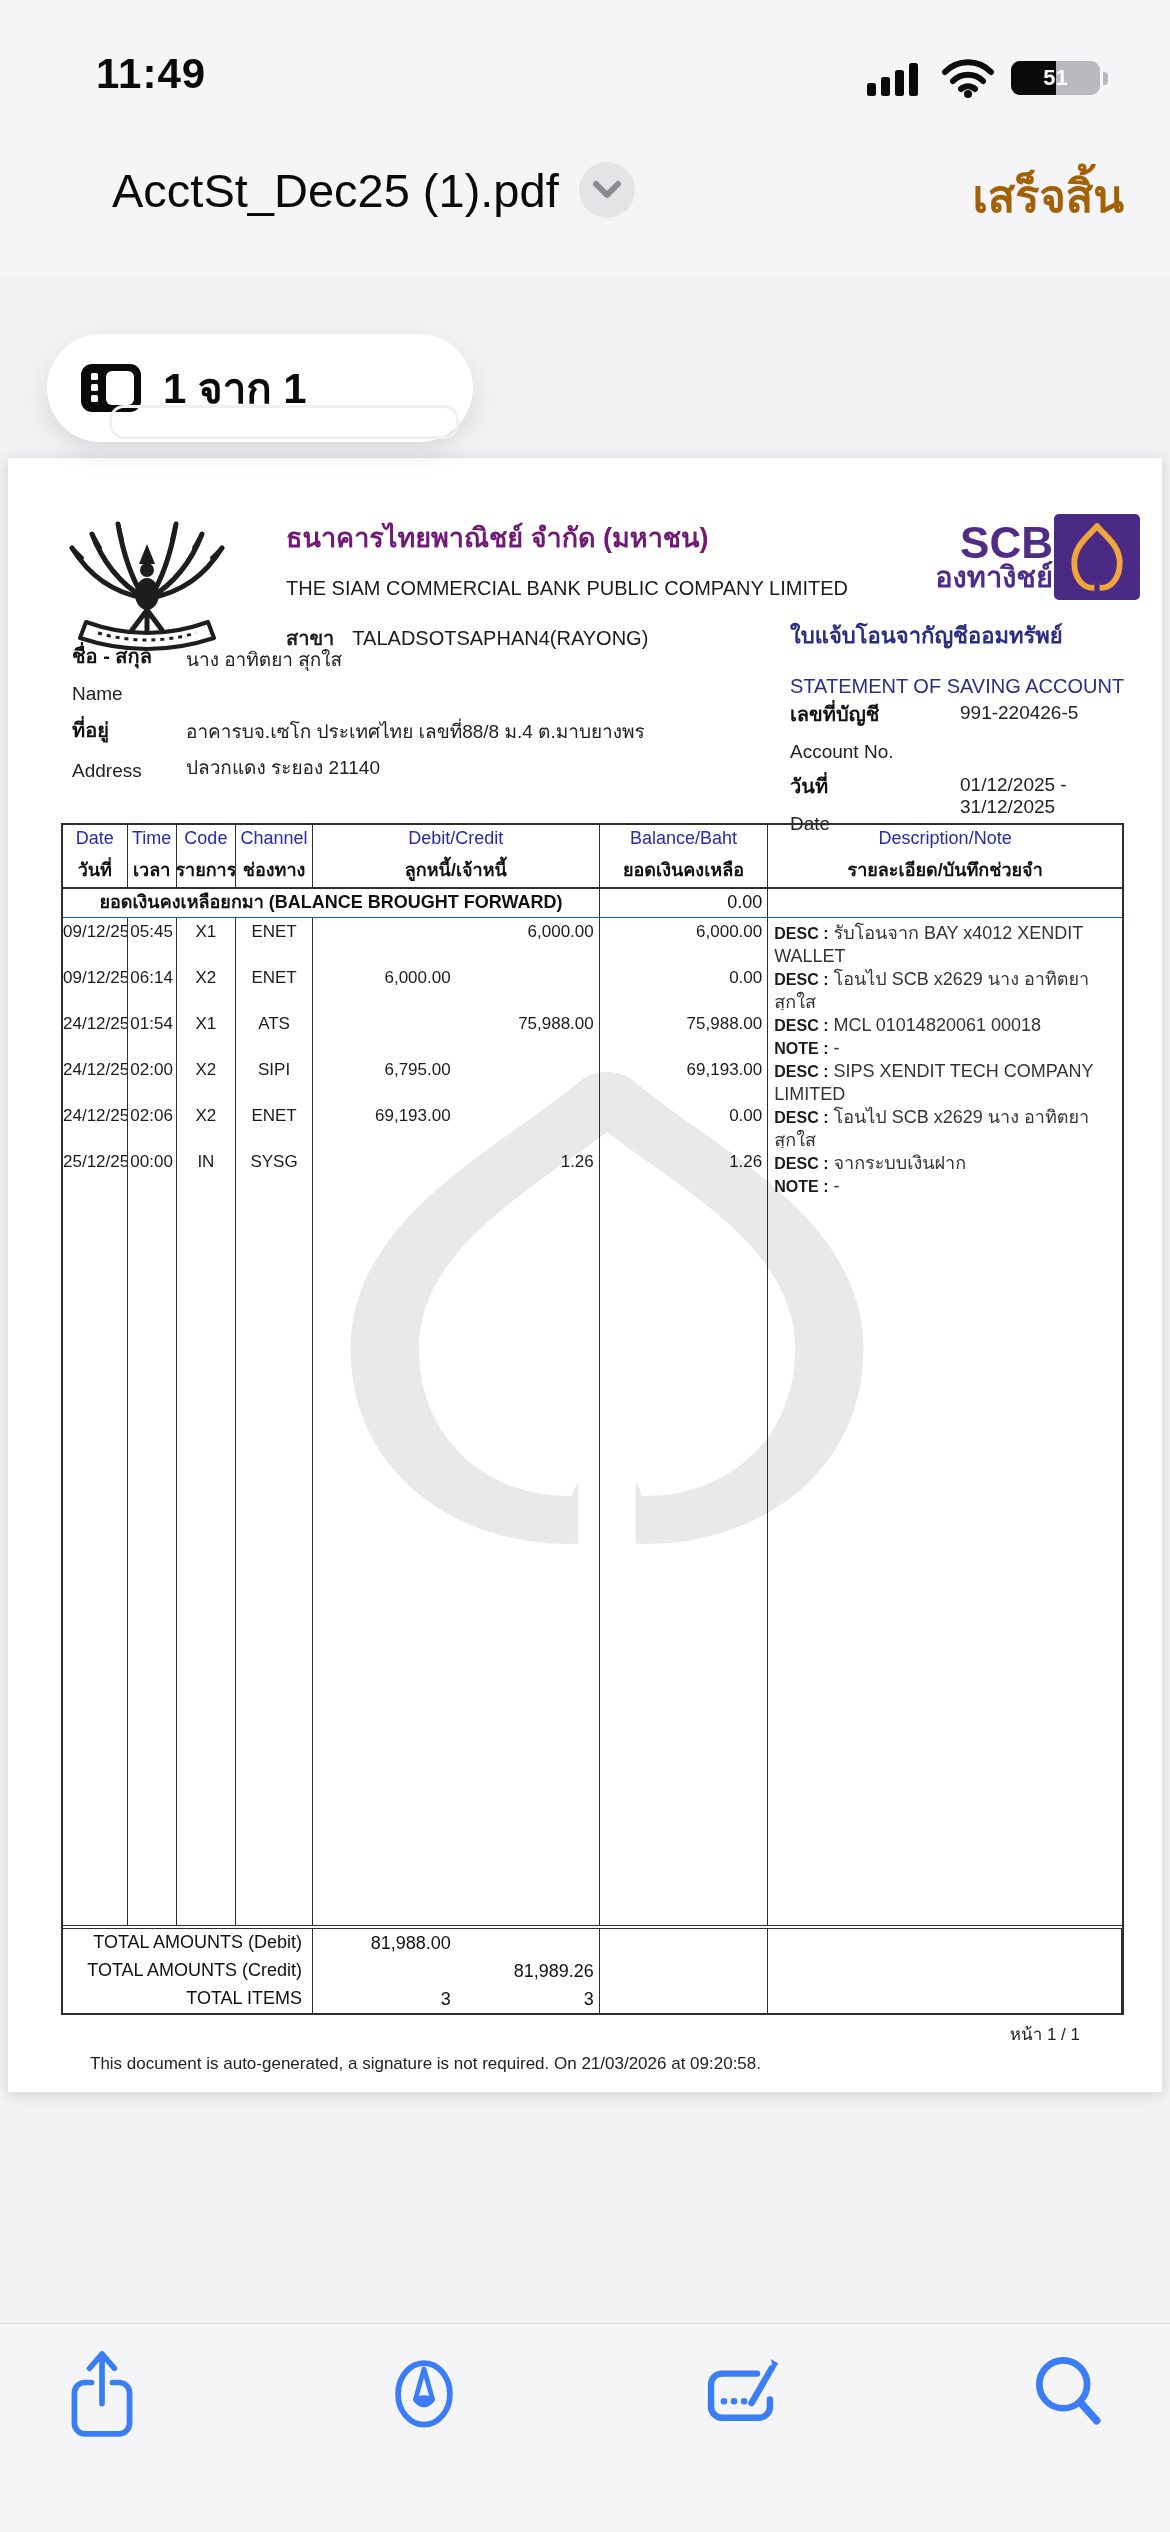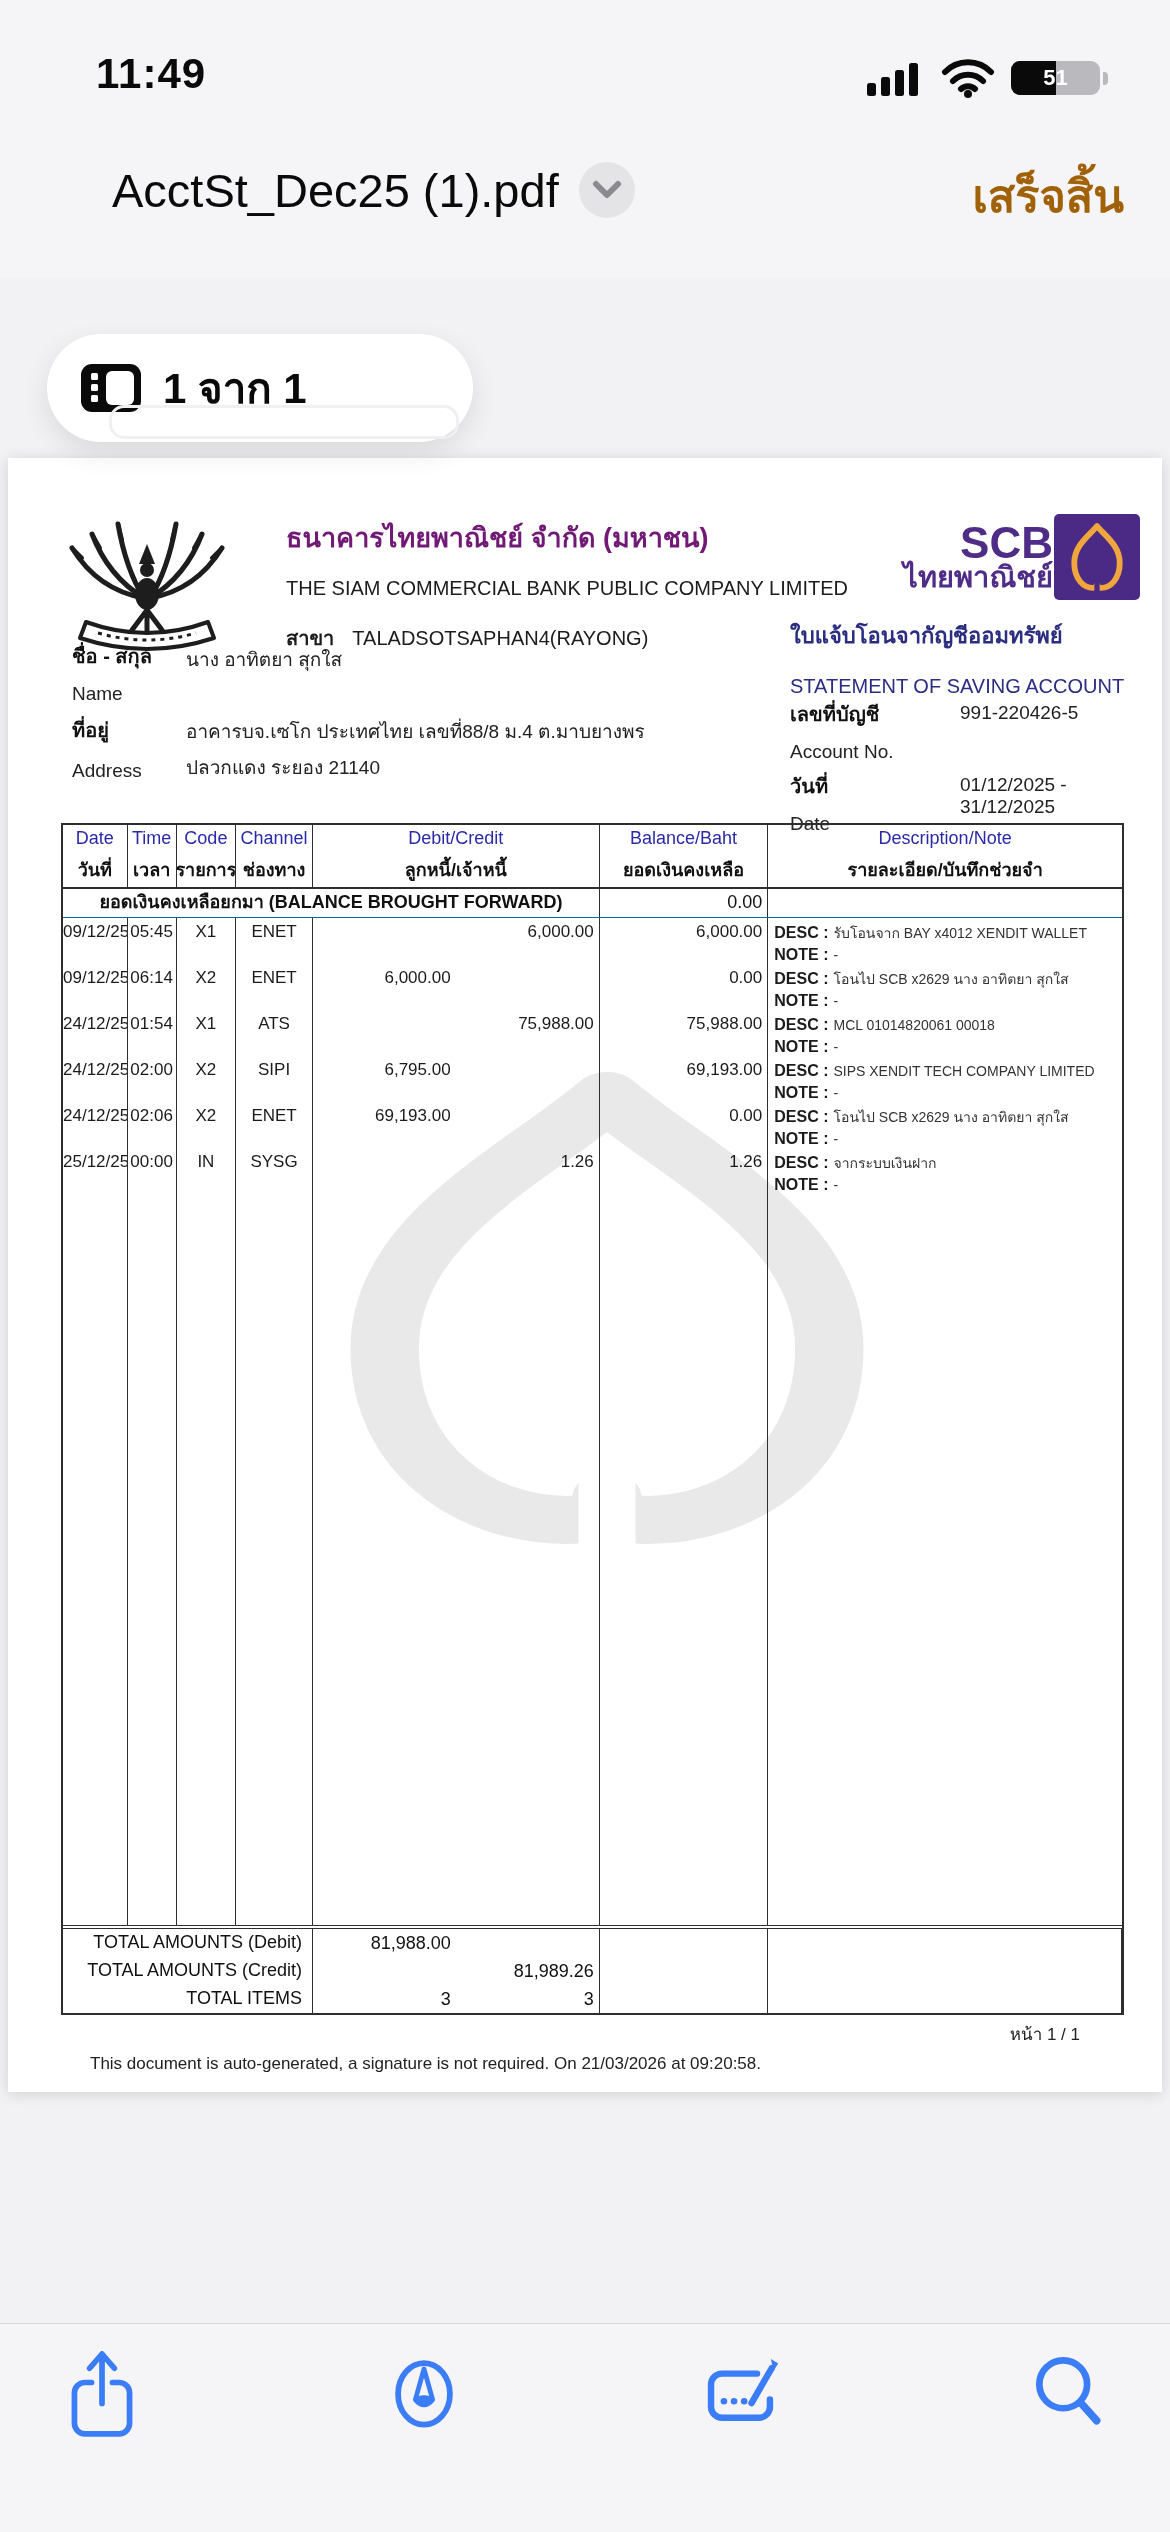--- a/index.html
+++ b/index.html
@@ -67,21 +67,21 @@
   .bfb{font-size:18px;text-align:right;line-height:26px;padding-right:5px;}
   .trow{height:46px;font-size:17px;color:#1b1b1b;}
   .trow .c{padding-top:4px;}
   .cc{text-align:center;}
   .dc{display:flex;align-items:flex-start;}
   .deb{width:49.6%;text-align:right;padding-right:4px;box-sizing:border-box;}
   .cre{flex:1;text-align:right;padding-right:5px;}
   .balv{text-align:right;padding-right:5px;}
   .descc{padding-left:6px;line-height:22px;}
   .dl b{font-size:16px;}
-  .dl span{font-size:14px;color:#333;margin-left:5px;}
+  .dl span{font-size:18px;color:#333;margin-left:5px;}
   .tfill{flex:1;}
   .totals{border-top:4px double #2e2e2e;}
   .totrow{display:grid;grid-template-columns:23.60% 27.09% 15.91% 1fr;height:28px;font-size:18px;color:#111;}
   .totrow .c{border-right:1px solid #2e2e2e;}
   .tlab{text-align:right;padding-right:10px;line-height:27px;}
   .totrow .dc{align-items:center;height:100%;}
 
   .footer-th{position:absolute;left:82px;top:1562px;font-size:17px;color:#222;}
   .footer-pg{position:absolute;right:82px;top:1562px;font-size:17px;color:#222;}
   .footer-en{position:absolute;left:82px;top:1596px;font-size:17px;color:#222;}
@@ -172,21 +172,21 @@
         <div class="bank-th">ธนาคารไทยพาณิชย์ จำกัด (มหาชน)</div>
         <div class="bank-en">THE SIAM COMMERCIAL BANK PUBLIC COMPANY LIMITED</div>
         <div class="branchline">
           <b>สาขา</b><span>TALADSOTSAPHAN4(RAYONG)</span>
         </div>
       </div>
 
       <div class="scblogo">
         <div class="scbtext">
           <div class="l1">SCB</div>
-          <div class="l2">ไทยพาณิชย์</div>
+          <div class="l2">องทางิชย์</div>
         </div>
         <div class="scbsq">
           <svg width="66" height="70" viewBox="0 0 200 240">
             <path d="M100 14 C72 48 22 80 22 140 C22 196 54 226 86 226 C94 226 99 222 100 214 C101 222 106 226 114 226 C146 226 178 196 178 140 C178 80 128 48 100 14 Z" fill="none" stroke="#f0a63c" stroke-width="20" stroke-linejoin="round"></path>
             <rect x="91" y="190" width="18" height="50" fill="#4b2a85"></rect>
           </svg>
         </div>
       </div>
 
       <div class="stmtblock">

